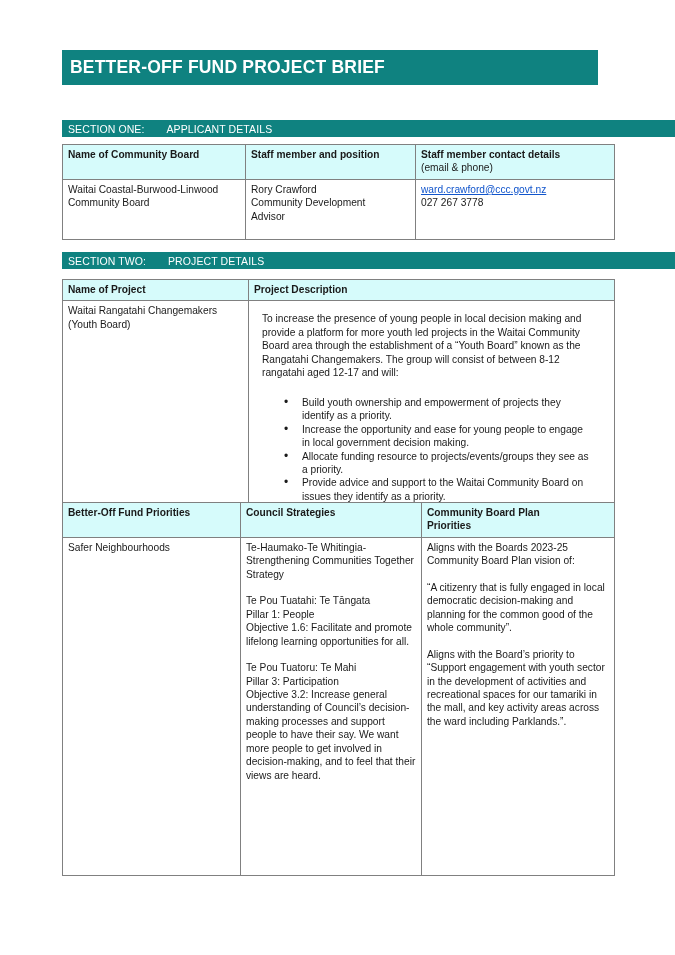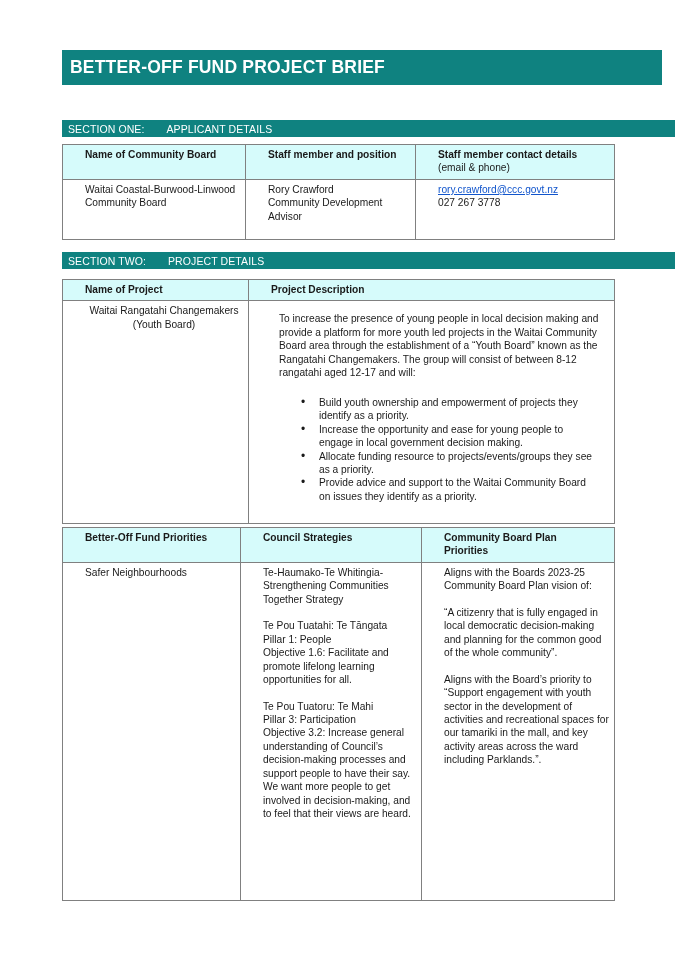--- a/index.html
+++ b/index.html
@@ -21,21 +21,21 @@
     width: 675px;
     height: 955px;
     background: #ffffff;
   }
 
   
   .title-bar {
     position: absolute;
     left: 62px;
     top: 50px;
-    width: 600px;
+    width: 536px;
     height: 35px;
     background: #0f8280;
     display: flex;
     align-items: center;
     box-sizing: border-box;
     padding-left: 8px;
   }
   .title-bar .title-text {
     color: #ffffff;
     font-size: 17.5px;
@@ -68,21 +68,21 @@
   table.doc-table {
     position: absolute;
     border-collapse: collapse;
     table-layout: fixed;
     font-size: 10.2px;
     background: #ffffff;
   }
   table.doc-table td, table.doc-table th {
     border: 1px solid #808080;
     vertical-align: top;
-    padding: 3px 5px 4px 22px;
+    padding: 3px 5px 4px 5px;
     text-align: left;
     font-weight: normal;
     line-height: 1.32;
   }
   table.doc-table th {
     background: #d6fbfb;
     font-weight: bold;
   }
 
   
@@ -121,35 +121,35 @@
     padding-left: 18px;
     margin: 0;
   }
   #table-project ul li::before {
     content: "\2022";
     position: absolute;
     left: 0;
     top: -1px;
     font-size: 12px;
   }
-  #table-project .name-cell { padding-bottom: 4px; text-align: center; }
+  #table-project .name-cell { padding-bottom: 4px; }
 
   
   #alignment-caption {
     position: absolute;
     left: 65px;
     top: 532px;
     font-size: 14px;
     font-weight: bold;
   }
 
   
   #table-alignment {
     left: 62px;
-    top: 527px;
+    top: 502px;
     width: 552px;
   }
   #table-alignment .c1 { width: 178px; }
   #table-alignment .c2 { width: 181px; }
   #table-alignment .c3 { width: 193px; }
   #table-alignment td.body { height: 330px; }
   #table-alignment .strat-title {
     font-weight: normal;
     margin: 0;
   }
@@ -192,21 +192,21 @@
     </thead>
     <tbody>
       <tr class="body-row">
         <td>Waitai Coastal-Burwood-Linwood Community Board</td>
         <td>
           <span>Rory Crawford</span><br>
           <span>Community Development</span><br>
           <span>Advisor</span>
         </td>
         <td>
-          <span class="email-link">rory.crawford@ccc.govt.nz</span><br>
+          <span class="email-link">ward.crawford@ccc.govt.nz</span><br>
           <span>027 267 3778</span>
         </td>
       </tr>
     </tbody>
   </table>
 
   <div class="section-bar" id="section-two-bar">
     <span class="sec-label">SECTION TWO:</span>
     <span class="sec-name">PROJECT DETAILS</span>
   </div>

